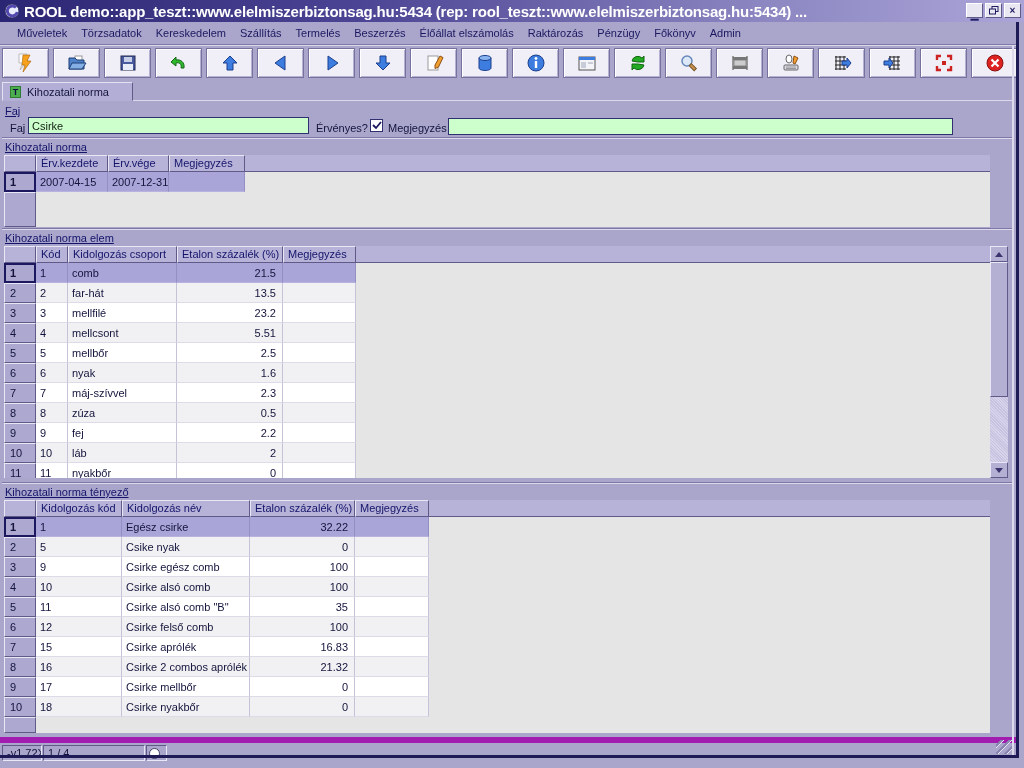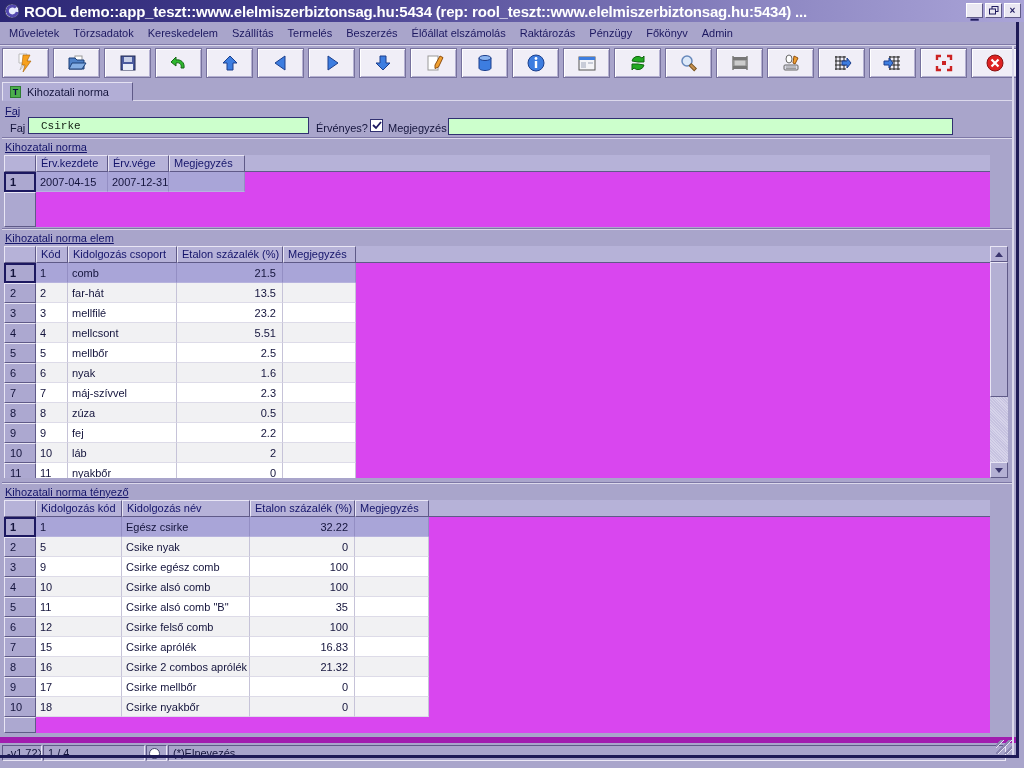--- a/index.html
+++ b/index.html
@@ -17,21 +17,21 @@
     overflow:hidden; width:930px; letter-spacing:-0.2px; }
   .winbtns { position:absolute; right:3px; top:3px; display:flex; gap:2px; }
   .wbtn { width:17px; height:15px; background:#e9e7f2; border:1px solid;
     border-color:#ffffff #5f5a88 #5f5a88 #ffffff; color:#201c60; font-size:10px;
     display:flex; align-items:center; justify-content:center; font-weight:bold; }
   .frame-right { left:1016px; top:22px; width:3px; height:736px; background:#1e1a56; }
   .frame-bottom { left:0; top:755px; width:1019px; height:3px; background:#1e1a56; }
   .panel-edge { left:1012px; top:46px; width:2px; height:709px; background:#dcd9ec; }
 
   
-  .menubar { left:0; top:22px; width:1016px; height:22px; display:flex;
+  .menubar { left:8px; top:22px; width:1016px; height:22px; display:flex;
     align-items:center; padding-left:2px; }
   .mitem { padding:3px 7px; font-size:11px; color:#1c1860; white-space:nowrap; }
 
   .groove { height:2px; border-top:1px solid #7d78a6; border-bottom:1px solid #dcd9ec; }
 
   
   .toolbar { left:0; top:47px; width:1016px; height:33px; }
   .tbtn { position:absolute; top:1px; width:47px; height:30px; background:#f0eef7;
     border:1px solid #76719d; box-shadow:inset 1px 1px 0 #ffffff, inset -1px -1px 0 #b5b1d2;
     display:flex; align-items:center; justify-content:center; }
@@ -41,27 +41,27 @@
     border:1px solid; border-color:#e4e1f2 #5f5a88 #b2aed6 #e4e1f2;
     display:flex; align-items:center; padding-left:7px; gap:6px; }
   .tabicon { width:11px; height:12px; background:#4cae4c; border:1px solid #2e7d32;
     color:#0e0e46; font-size:9px; font-weight:bold; line-height:10px; text-align:center; }
   .tablabel { font-size:11px; color:#14143c; }
   .pane-top { left:133px; top:100px; width:880px; height:1px; background:#dcd9ec; }
 
   .slabel { font-size:11px; color:#14146a; text-decoration:underline; white-space:nowrap; }
   .flabel { font-size:11px; color:#14143c; white-space:nowrap; }
   .ginput { position:absolute; height:17px; background:#ccffcc; border:1px solid #303070;
-    font-family:Liberation Mono, monospace; font-size:11px; color:#142014;
-    padding:0 12px; outline:none; }
+    font-family:Liberation Sans, sans-serif; font-size:11px; color:#142014;
+    padding:0 3px; outline:none; }
   .checkbox { width:13px; height:13px; background:#ffffff; border:1px solid #303070;
     display:flex; align-items:center; justify-content:center; }
 
   
-  .grid { position:absolute; background:#d946ef; overflow:hidden; }
+  .grid { position:absolute; background:#e5e5e5; overflow:hidden; }
   .ghead { display:flex; height:17px; }
   .ghc { background:#b6b2d8; border:1px solid; border-color:#e9e6f5 #5f5a88 #5f5a88 #e9e6f5;
     font-size:11px; color:#14146a; padding:1px 0 0 4px; white-space:nowrap; overflow:hidden; }
   .ghfill { flex:1; background:#b6b2d8; border-bottom:1px solid #5f5a88; }
   .grow { display:flex; height:20px; }
   .gnum { width:32px; background:#aca8d0; border:1px solid;
     border-color:#e9e6f5 #5f5a88 #5f5a88 #e9e6f5; color:#14143c; font-size:11px;
     padding:3px 0 0 5px; }
   .cur .gnum { border:2px solid #1c1860; font-weight:bold; padding:2px 0 0 4px; }
   .gcell { border-right:1px solid #c6c3d8; border-bottom:1px solid #dddbe8;
@@ -487,19 +487,18 @@
   </div>
   <div class="gnumstrip" style="top:217px;height:16px"></div>
 </div>
 
 <div class="abs statusbar">
   <div class="spanel" style="left:2px;width:40px">-v1.72X</div>
   <div class="spanel" style="left:43px;width:102px">1 / 4</div>
   <div class="spanel" style="left:146px;width:21px;padding:2px 0 0 2px">
     <div class="radio"></div>
   </div>
-  <div class="spanel" style="left:168px;width:838px">(*)Elnevezés</div>
 </div>
 <div class="abs grip"></div>
 
 <div class="abs panel-edge"></div>
 <div class="abs frame-right"></div>
 <div class="abs frame-bottom"></div>
 
 </body></html>

